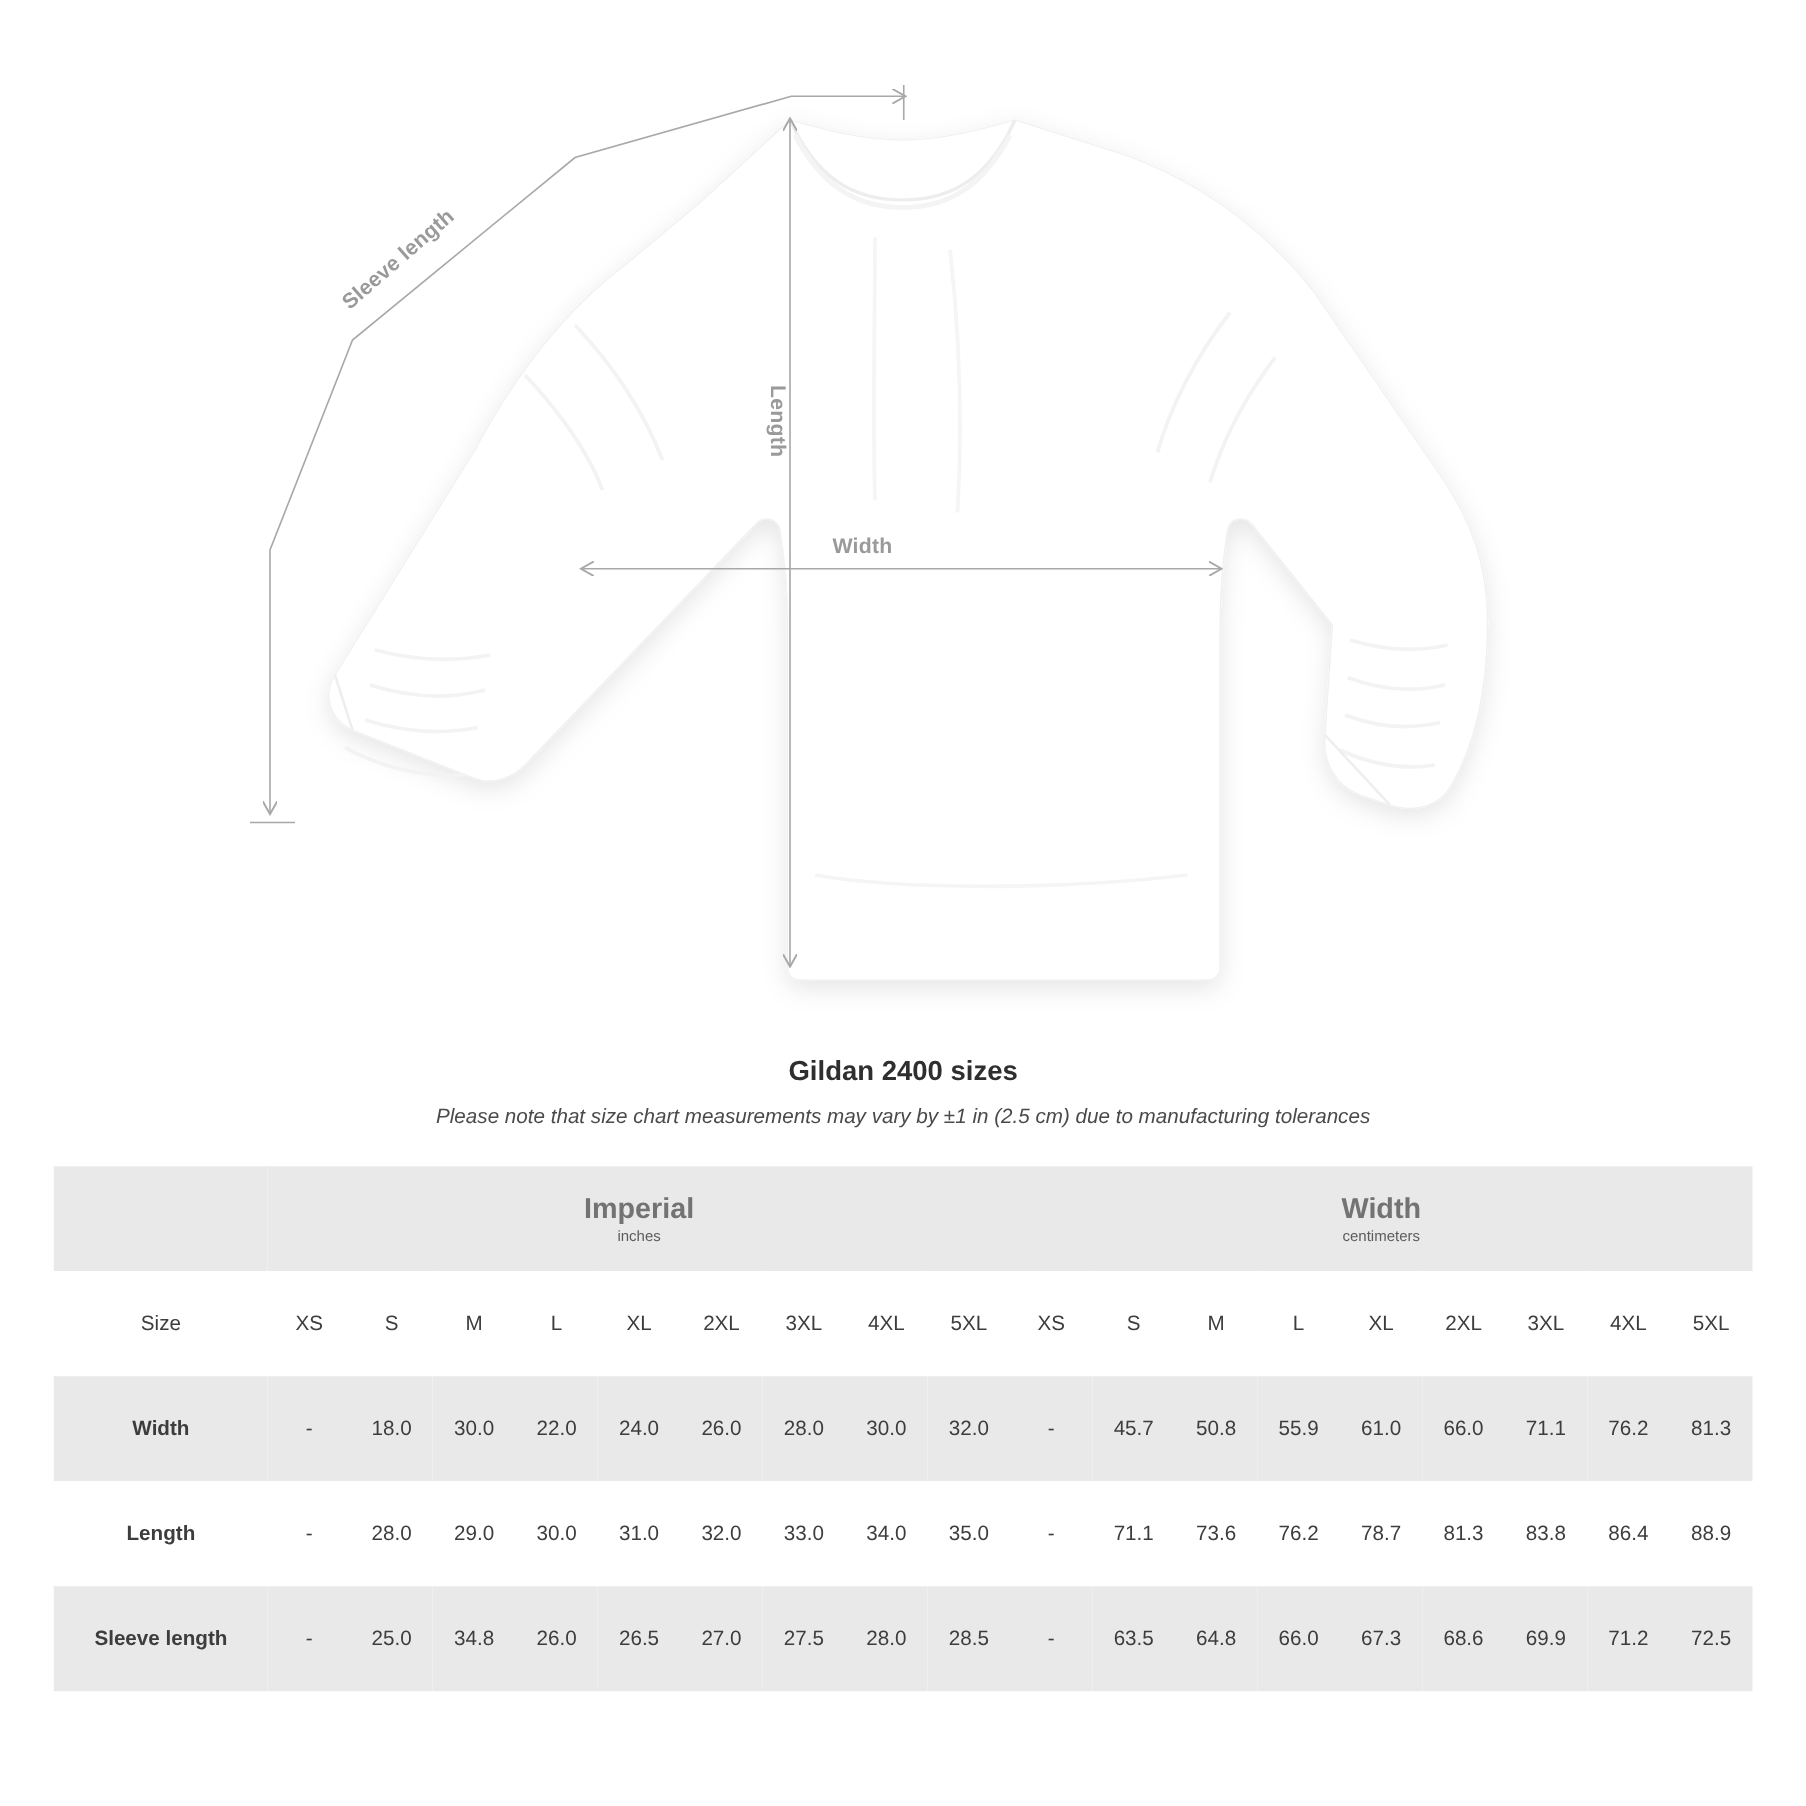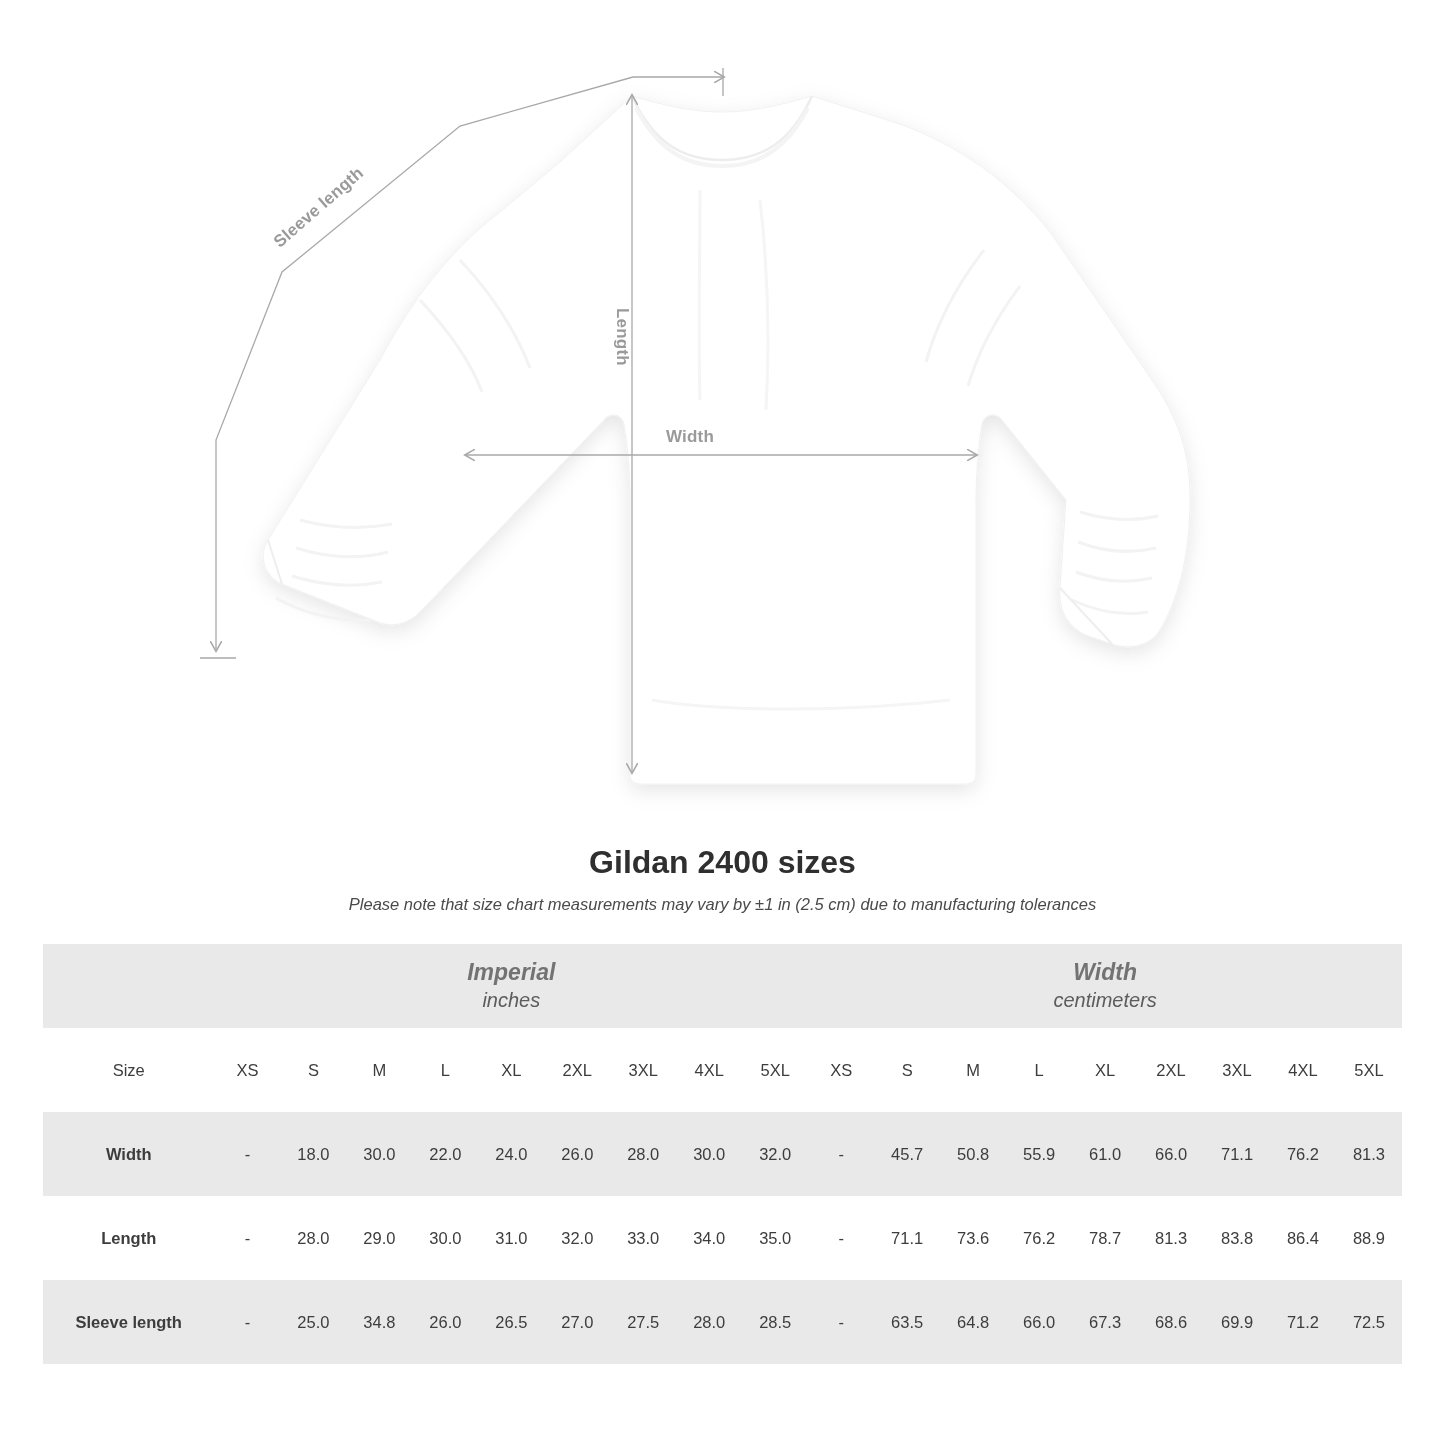--- a/index.html
+++ b/index.html
@@ -46,21 +46,21 @@
     transform: rotate(-41deg);
     transform-origin: left bottom;
   }
 
   
   .title-block {
     text-align: center;
     margin-top: 24px;
   }
   .chart-title {
-    font-size: 32px;
+    font-size: 22px;
     font-weight: bold;
     color: #2f2f2f;
     margin: 0 0 14px 0;
   }
   .chart-note {
     font-size: 16.5px;
     font-style: italic;
     color: #4a4a4a;
     margin: 0;
   }
@@ -83,29 +83,27 @@
     padding: 0;
     height: 84px;
     vertical-align: middle;
   }
   .unit-header td {
     background: #e9e9e9;
     height: 118px;
   }
   .unit-name {
     font-size: 23px;
-    font-style: italic;
     font-weight: bold;
     color: #737373;
     display: block;
     line-height: 1.25;
   }
   .unit-sub {
-    font-size: 20px;
-    font-style: italic;
+    font-size: 12px;
     color: #5c5c5c;
     display: block;
     line-height: 1.4;
   }
   .row-label {
     font-weight: bold;
     font-size: 17px;
     color: #3d3d3d;
   }
   .hdr-row td { background: #ffffff; font-weight: normal; }

